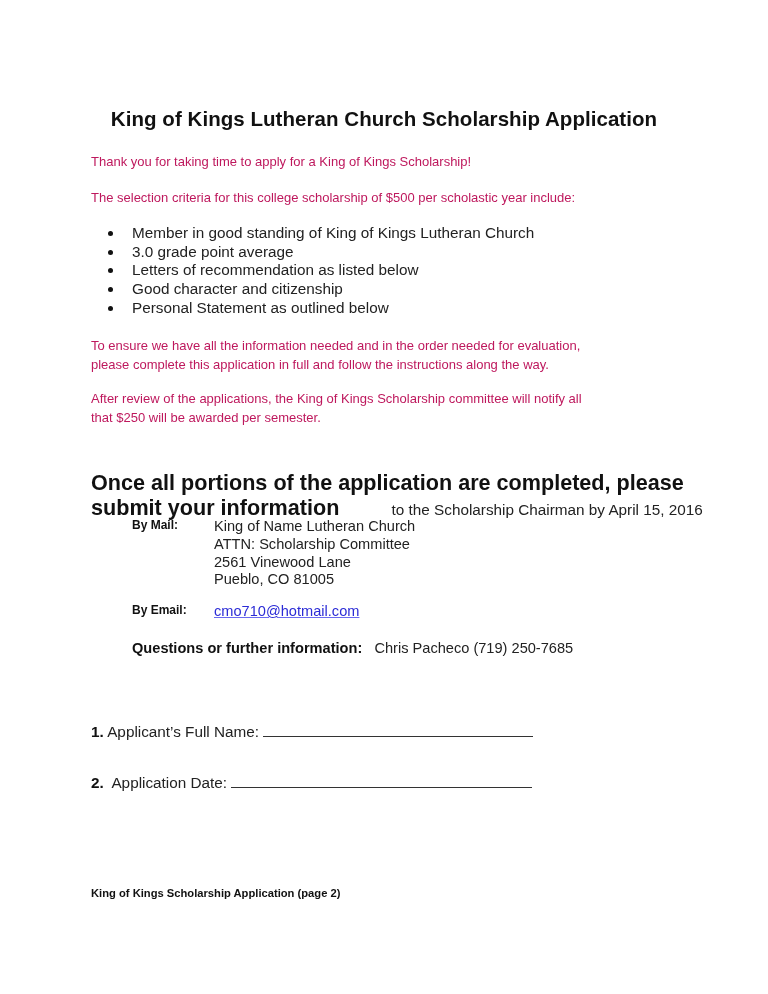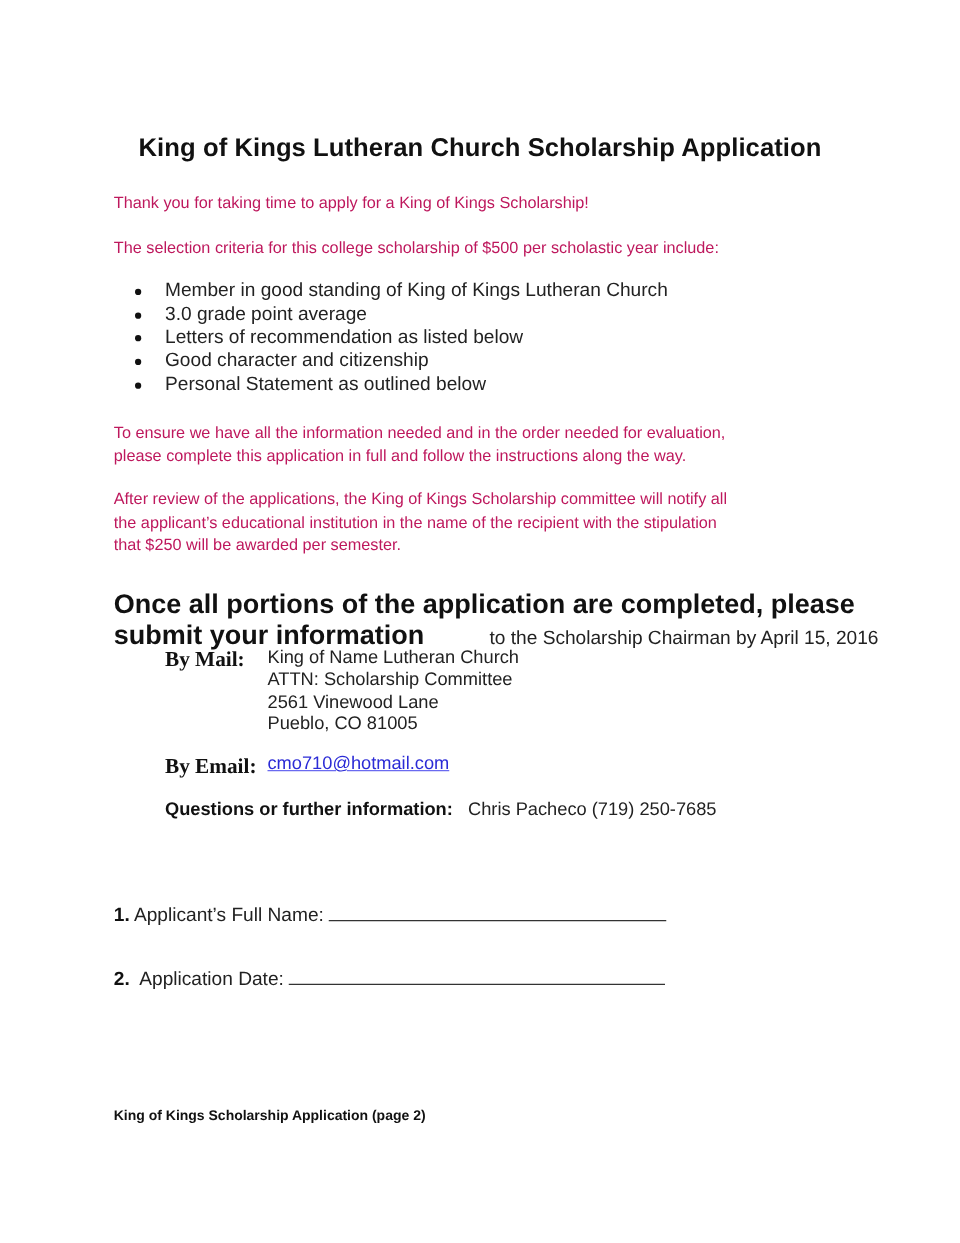--- a/index.html
+++ b/index.html
@@ -89,22 +89,21 @@
       position: absolute;
       font-size: 14.6px;
       line-height: 17.8px;
       color: #222;
     }
     .contact-label {
       position: absolute;
       left: 132px;
       font-weight: bold;
       color: #111;
-      font-size: 17px;
-      font-family: Liberation Serif, serif;
+      font-size: 12px;
     }
     .contact-value {
       position: absolute;
       left: 214px;
       font-size: 14.6px;
       line-height: 17.8px;
       color: #222;
     }
     .email-link {
       color: #2b2bd6;
@@ -152,21 +151,20 @@
     <li><span class="bullet-dot"></span><span>Personal Statement as outlined below</span></li>
   </ul>
 
   <div class="para" style="top:337px;">
     <div>To ensure we have all the information needed and in the order needed for evaluation,</div>
     <div>please complete this application in full and follow the instructions along the way.</div>
   </div>
 
   <div class="para" style="top:390px;">
     <div>After review of the applications, the King of Kings Scholarship committee will notify all</div>
-    <div>the applicant’s educational institution in the name of the recipient with the stipulation</div>
     <div>that $250 will be awarded per semester.</div>
   </div>
 
   <div class="big-heading">
     <div>Once all portions of the application are completed, please</div>
     <div><span>submit your information</span><span class="normal"> to the Scholarship Chairman by April 15, 2016</span></div>
   </div>
 
   <div class="contact-label" style="top:518px;">By Mail:</div>
   <div class="contact-value" style="top:518px;">

